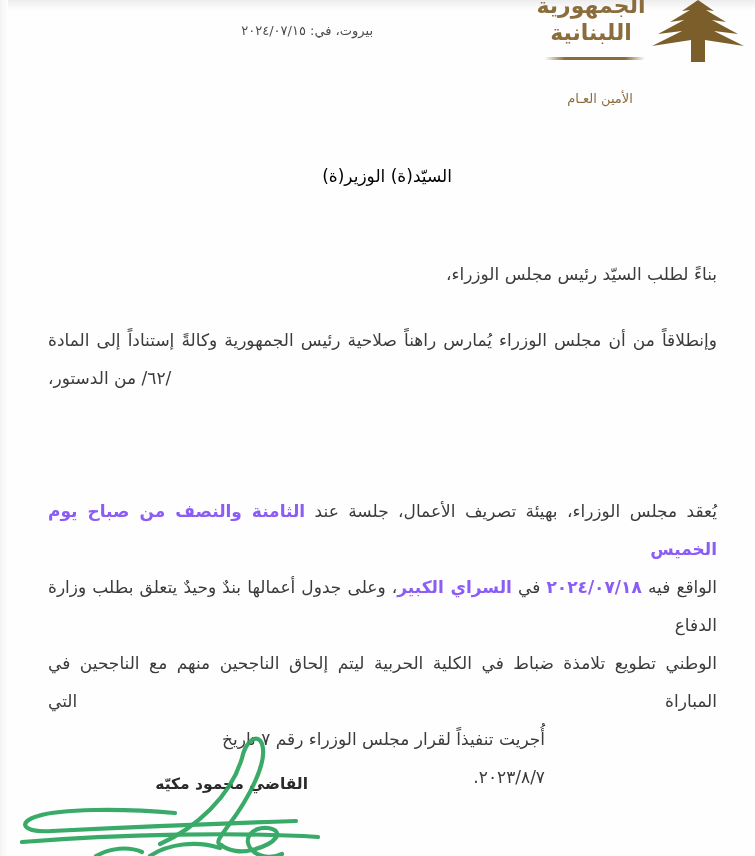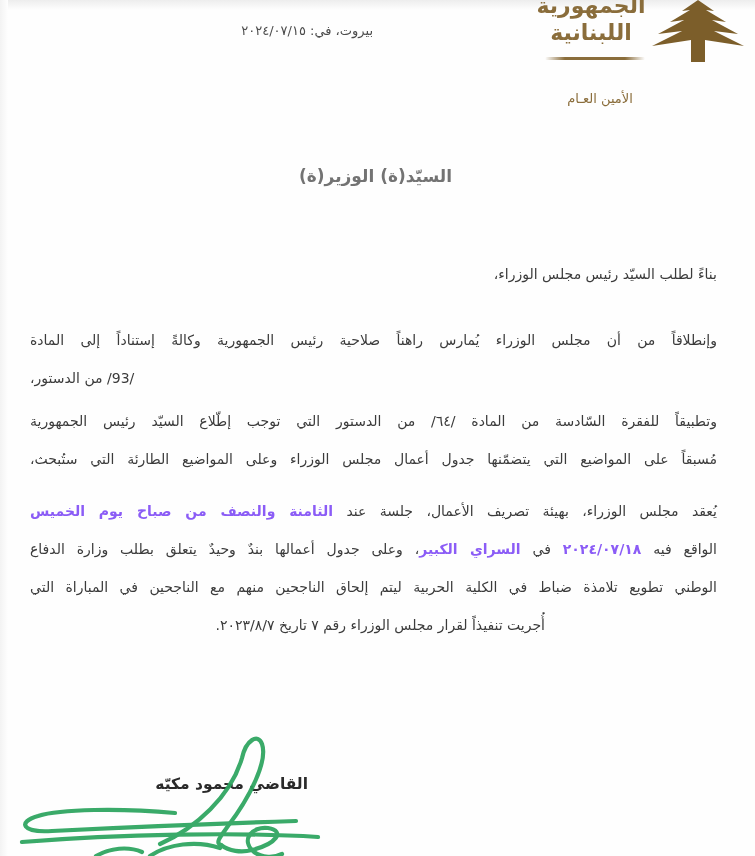--- a/index.html
+++ b/index.html
@@ -43,25 +43,25 @@
     text-align:center;font-size:13px;line-height:21px;font-weight:bold;
   }
   .logo-secretary{
     position:absolute;top:88px;right:95px;width:120px;
     text-align:center;font-size:13px;line-height:21px;font-weight:normal;
   }
 
   
   .addressee{
     position:absolute;top:166px;right:303px;
-    font-size:17px;font-weight:bold;color:#737373;white-space:nowrap;
+    font-size:17px;font-weight:normal;color:#000000;white-space:nowrap;
   }
   .para{
-    position:absolute;right:38px;left:30px;
-    font-size:14px;line-height:38px;color:#3b3b3b;
+    position:absolute;right:38px;left:48px;
+    font-size:17px;line-height:38px;color:#3b3b3b;
   }
   .para .line{display:block;}
   .line.just{text-align:justify;text-align-last:justify;}
   .line.r{text-align:right;}
   .line.l{text-align:left;}
   .p1{top:255px;}
   .p2{top:321px;}
   .p3{top:402px;}
   .p4{top:492px;}
   .p4 .last{ text-align:right; margin-left:160px; margin-right:172px; text-align-last:right;}
@@ -103,27 +103,23 @@
   <div class="logo-secretary" style="color:#8a6d3b">الأمين العـام</div>
 
   <div class="addressee">السيّد(ة) الوزير(ة)</div>
 
   <div class="para p1">
     <span class="line r">بناءً لطلب السيّد رئيس مجلس الوزراء،</span>
   </div>
 
   <div class="para p2">
     <span class="line just">وإنطلاقاً من أن مجلس الوزراء يُمارس راهناً صلاحية رئيس الجمهورية وكالةً إستناداً إلى المادة</span>
-    <span class="line l">/93/ من الدستور،</span>
+    <span class="line l">/٦٢/ من الدستور،</span>
   </div>
 
-  <div class="para p3">
-    <span class="line just">وتطبيقاً للفقرة السّادسة من المادة /٦٤/ من الدستور التي توجب إطّلاع السيّد رئيس الجمهورية</span>
-    <span class="line just">مُسبقاً على المواضيع التي يتضمّنها جدول أعمال مجلس الوزراء وعلى المواضيع الطارئة التي ستُبحث،</span>
-  </div>
 
   <div class="para p4">
     <span class="line just"><span>يُعقد مجلس الوزراء، بهيئة تصريف الأعمال، جلسة عند </span><b>الثامنة والنصف من صباح يوم الخميس</b></span>
     <span class="line just"><span>الواقع فيه </span><b>٢٠٢٤/٠٧/١٨</b><span> في </span><b>السراي الكبير</b><span>، وعلى جدول أعمالها بندٌ وحيدٌ يتعلق بطلب وزارة الدفاع</span></span>
     <span class="line just">الوطني تطويع تلامذة ضباط في الكلية الحربية ليتم إلحاق الناجحين منهم مع الناجحين في المباراة التي</span>
     <span class="line last">أُجريت تنفيذاً لقرار مجلس الوزراء رقم ٧ تاريخ ٢٠٢٣/٨/٧.</span>
   </div>
 
 
   <div class="sig-name">القاضي محمود مكيّه</div>

